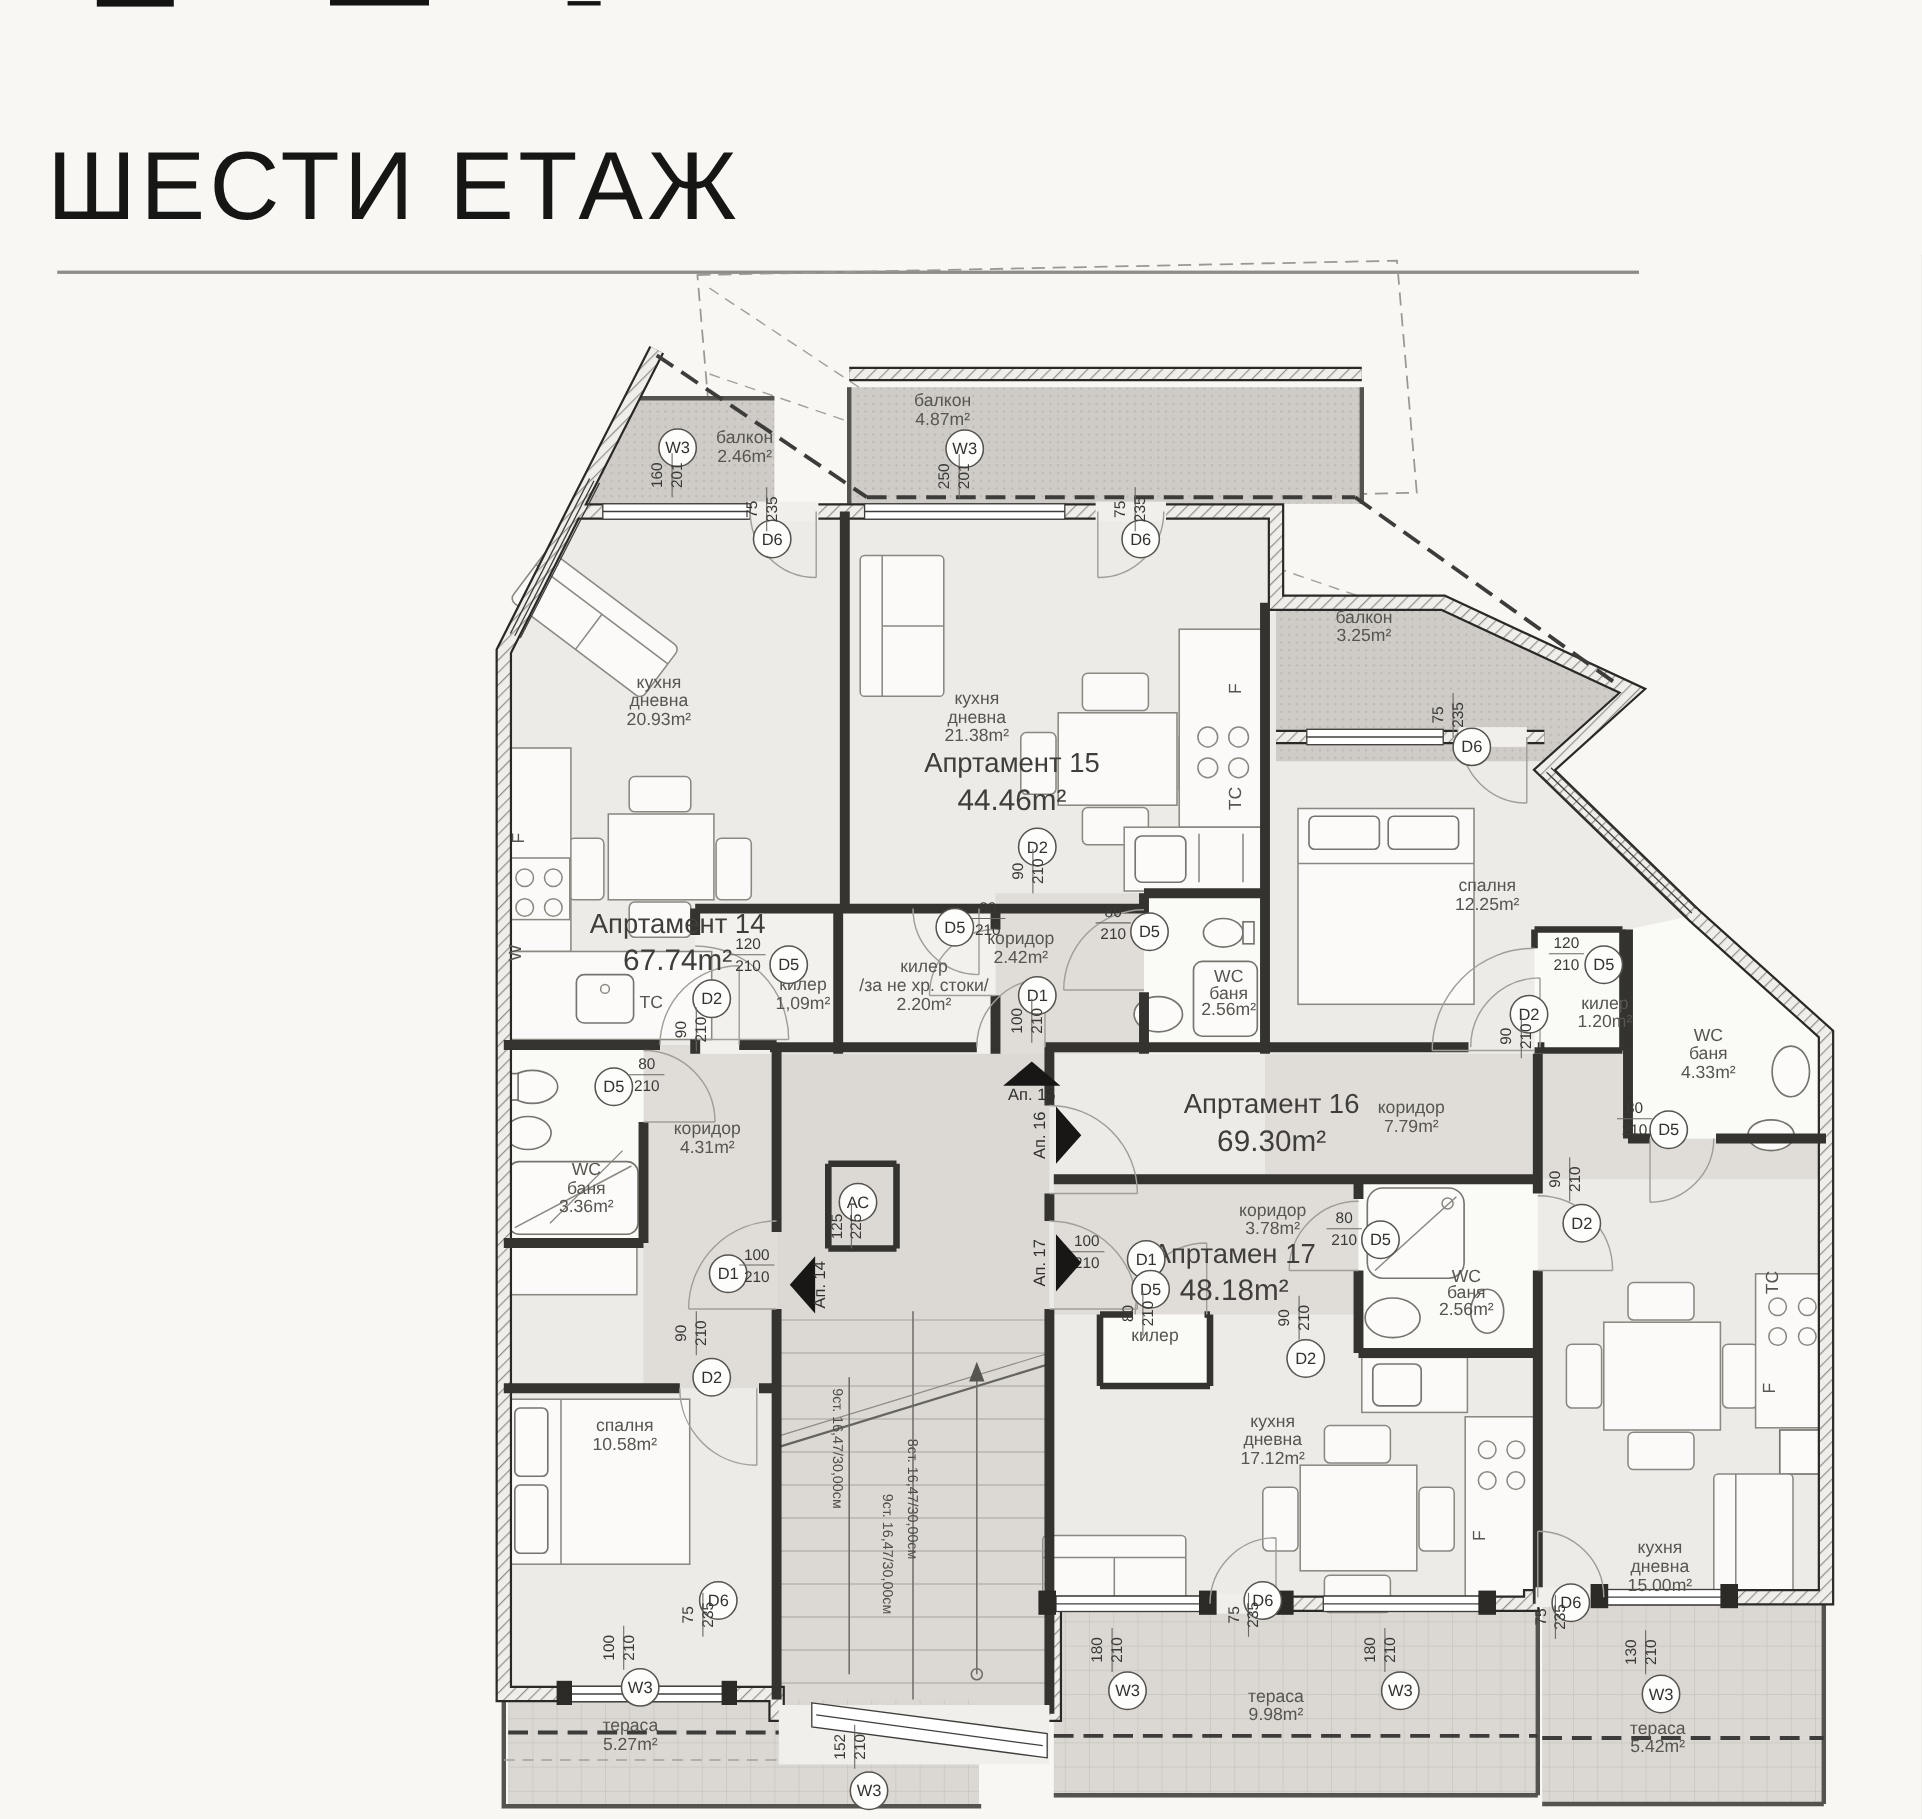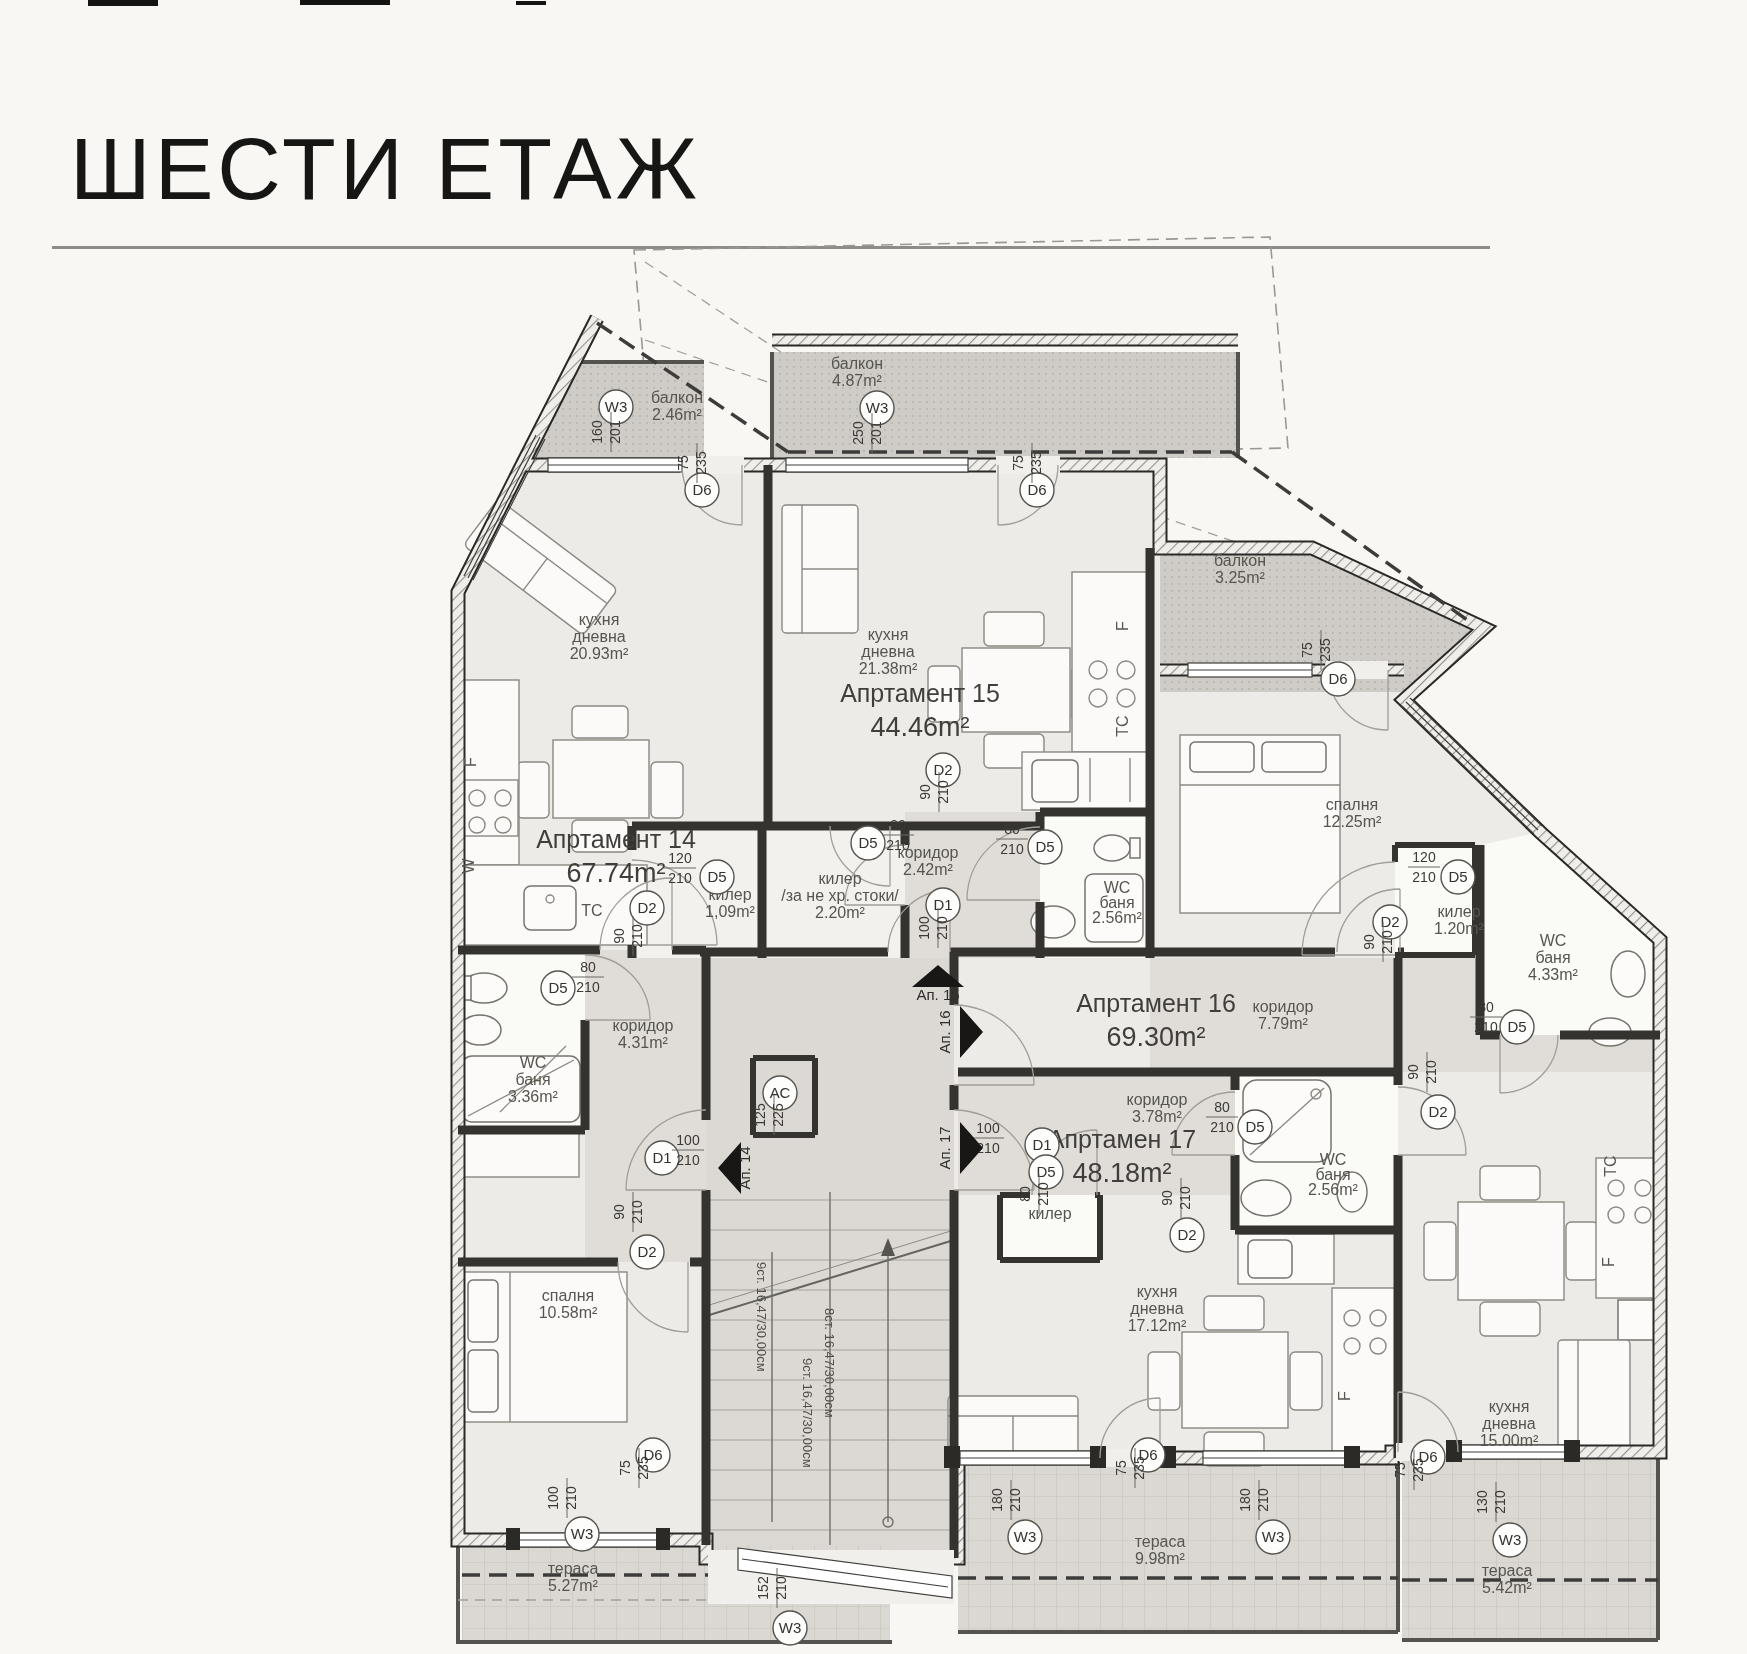--- a/index.html
+++ b/index.html
@@ -1,18 +1,18 @@
 <!DOCTYPE html>
 <html><head>
 <meta charset="utf-8">
 <style>
   html,body{margin:0;padding:0;background:#e9e7e3;}
   #page{position:relative;width:1747px;height:1654px;background:#f8f7f4;overflow:hidden;
         font-family:"Liberation Sans",sans-serif;}
-  #plan-title{position:absolute;left:70px;top:118px;margin:0;font-size:88px;font-weight:500;
+  #plan-title{position:absolute;left:43px;top:118px;margin:0;font-size:88px;font-weight:500;
         letter-spacing:4px;color:#161614;font-family:"Liberation Sans",sans-serif;}
   #title-rule{position:absolute;left:52px;top:246px;width:1438px;height:3px;background:#8e8c87;}
   svg{position:absolute;left:0;top:0;}
   text{font-family:"Liberation Sans",sans-serif;fill:#4e4c48;}
   .t1{font-size:25px;fill:#403e3b;}
   .t2{font-size:27px;fill:#403e3b;}
   .rm{font-size:16px;fill:#57554f;}
   .mk{font-size:15px;fill:#33322f;}
   .mkc{fill:#fdfdfb;stroke:#56544f;stroke-width:1.4;}
   .dm{font-size:14px;fill:#3b3a37;}

